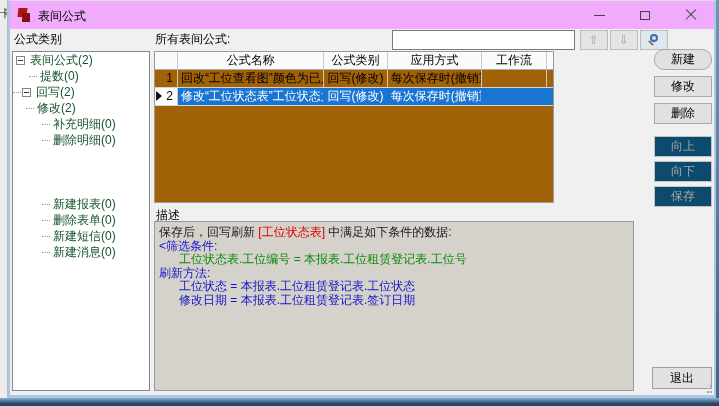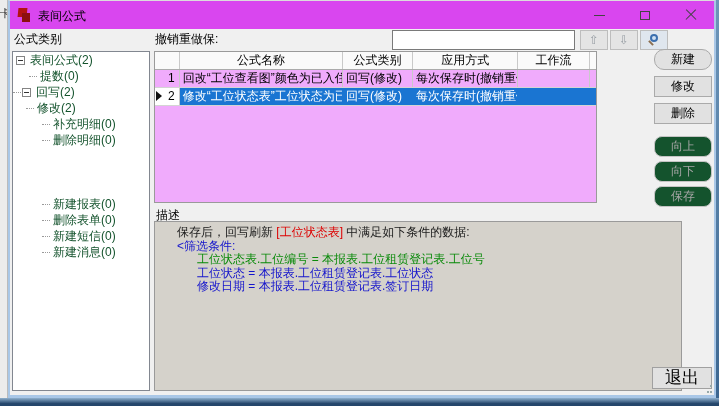--- a/index.html
+++ b/index.html
@@ -9,21 +9,21 @@
 
   
   .backdrop-left { position:absolute; left:0; top:0; width:8px; height:398px; background:#ececec; border-right:1px solid #bbb; overflow:hidden; }
   .backdrop-left .frag { position:absolute; left:0; top:6px; width:8px; color:#222; font-size:11px; overflow:hidden; white-space:nowrap; }
   .backdrop-right { position:absolute; right:0; top:0; width:4px; height:398px; background:linear-gradient(#6e96ba,#3c6690); }
   .bottom-strip { position:absolute; left:0; bottom:0; width:719px; height:8px; background:linear-gradient(#8fb0cd,#24466b 70%); }
 
   
   .window { position:absolute; left:8px; top:0; width:708px; height:398px; background:#f0f0f0;
             border-left:2px solid #a9c7e7; border-right:2px solid #a9c7e7; border-bottom:3px solid #a9c7e7; border-top:1px solid #dcdcdc; }
-  .titlebar { position:absolute; left:0; top:0; width:100%; height:28px; background:#d946ef; }
+  .titlebar { position:absolute; left:0; top:0; width:100%; height:28px; background:#f0abfc; }
   .app-icon { position:absolute; left:8px; top:7px; width:13px; height:14px; }
   .app-icon .b1 { position:absolute; left:0; top:0; width:9px; height:9px; background:#b31312; transform:skewX(-6deg); }
   .app-icon .b2 { position:absolute; left:4px; top:5px; width:8px; height:9px; background:#8c0f0f; }
   .title-text { position:absolute; left:28px; top:7px; font-size:12px; color:#000; }
   .winbtn { position:absolute; top:0; width:46px; height:28px; display:flex; align-items:center; justify-content:center; }
   .winbtn.min { right:92px; } .winbtn.max { right:46px; } .winbtn.close { right:0; }
   .glyph-min { width:11px; height:0; border-top:1px solid #444; }
   .glyph-max { width:10px; height:9px; border:1px solid #444; background:transparent; }
   .glyph-close { position:relative; width:12px; height:12px; }
   .glyph-close:before,.glyph-close:after { content:""; position:absolute; left:-1px; top:5px; width:14px; height:1.4px; background:#444; }
@@ -44,42 +44,42 @@
 
   
   .search-input { position:absolute; left:382px; top:29px; width:183px; height:20px; border:1px solid #7a7a7a; background:#fff; font-size:12px; padding:0 3px; }
   .mini-btn { position:absolute; top:29px; width:28px; height:20px; background:#e4e4e4; border:1px solid #bdbdbd; display:flex; align-items:center; justify-content:center; font-size:12px; color:#9aa0a6; }
   #btn-up { left:570px; } #btn-down { left:600px; } #btn-find { left:630px; background:#dfe6ee; }
   .mag { position:relative; width:12px; height:12px; }
   .mag .lens { position:absolute; left:2px; top:0; width:8px; height:8px; border:2px solid #3c6fae; border-radius:50%; background:#cfe0f2; }
   .mag .handle { position:absolute; left:0; top:8px; width:6px; height:2px; background:#8a6d4f; transform:rotate(45deg); }
 
   
-  .grid { position:absolute; left:144px; top:50px; width:443px; height:152px; background:#f0abfc; border:1px solid #9a9a9a; overflow:hidden; }
+  .grid { position:absolute; left:144px; top:50px; width:400px; height:152px; background:#a16207; border:1px solid #9a9a9a; overflow:hidden; }
   .tr { display:flex; height:18px; line-height:17px; }
   .tr.head { background:#fafafa; border-bottom:1px solid #ababab; }
   .tr.head .td { text-align:center; color:#000; }
   .tr.body { border-bottom:1px solid #d4d4d4; }
   .td { padding:0 3px; overflow:hidden; white-space:nowrap; border-right:1px solid #c9c9c9; }
   .td.c0 { width:26px; text-align:right; padding-right:4px; position:relative; }
   .td.c1 { width:176px; } .td.c2 { width:75px; } .td.c3 { width:113px; } .td.c4 { width:77px; }
   .td.c5 { flex:1; border-right:none; }
   .tr.selected .td { background:#1a75d2; color:#fff; border-right-color:#1a75d2; }
   .tr.selected .td.c0 { background:#fff; color:#000; border-right-color:#c9c9c9; }
   .row-marker { position:absolute; left:1px; top:3px; width:0; height:0; border-left:6px solid #111; border-top:5px solid transparent; border-bottom:5px solid transparent; }
 
   
-  .desc-panel { position:absolute; left:144px; top:220px; width:528px; height:170px; background:#d5d2cb; border:1px solid #9a9a9a; padding:4px 22px; overflow:hidden; }
+  .desc-panel { position:absolute; left:144px; top:220px; width:480px; height:170px; background:#d5d2cb; border:1px solid #9a9a9a; padding:4px 4px; overflow:hidden; }
   .desc-line { white-space:pre; font-size:12px; line-height:13.5px; }
   .c-black { color:#1a1a1a; } .c-red { color:#dd0000; } .c-blue { color:#1414cc; } .c-green { color:#0a8a0a; }
 
   
   .side-btn { position:absolute; left:644px; width:58px; height:21px; background:#e1e1e1; border:1px solid #aaaaaa; font-size:12px; text-align:center; line-height:19px; color:#000; }
-  .side-btn.disabled { color:#a6a6a6; border-color:#c4c4c4; background:#14532d;border-radius:8px; }
-  #btn-exit { position:absolute; left:642px; top:366px; width:60px; height:22px; background:#e1e1e1; border:1px solid #a0a0a0; font-size:17px; text-align:center; line-height:20px; }
+  .side-btn.disabled { color:#a6a6a6; border-color:#c4c4c4; background:#0c4a6e; }
+  #btn-exit { position:absolute; left:642px; top:366px; width:60px; height:22px; background:#e1e1e1; border:1px solid #a0a0a0; font-size:12px; text-align:center; line-height:20px; }
   .resize-grip { position:absolute; right:2px; bottom:2px; width:8px; height:8px;
     background:radial-gradient(circle at 7px 1px,#9aa 1px,transparent 1.4px),
                radial-gradient(circle at 7px 7px,#9aa 1px,transparent 1.4px),
                radial-gradient(circle at 4px 7px,#9aa 1px,transparent 1.4px); }
 </style>
 </head>
 <body>
 
 <div id="canvas">
 
@@ -102,21 +102,21 @@
         </div>
       <div class="winbtn max">
           <span class="glyph-max"></span>
         </div>
       <div class="winbtn close">
           <span class="glyph-close"></span>
         </div>
     </div>
 
     <div class="section-label" id="lbl-category">公式类别</div>
-    <div class="section-label" id="lbl-all">撤销重做保:</div>
+    <div class="section-label" id="lbl-all">所有表间公式:</div>
 
     <input class="search-input" value="" style="">
     <div class="mini-btn" id="btn-up">
         <span>⇧</span>
       </div>
     <div class="mini-btn" id="btn-down">
         <span>⇩</span>
       </div>
     <div class="mini-btn" id="btn-find">
       <span class="mag">
@@ -163,20 +163,21 @@
           <div class="td c4"></div>
           <div class="td c5"></div>
         </div>
       </div>
 
     <div class="section-label" id="lbl-desc">描述</div>
     <div class="desc-panel" id="desc">
         <div class="desc-line"><span class="c-black">保存后，回写刷新 </span><span class="c-red">[工位状态表]</span><span class="c-black"> 中满足如下条件的数据:</span></div>
         <div class="desc-line"><span class="c-blue">&lt;筛选条件:</span></div>
         <div class="desc-line"><span class="c-green">      工位状态表.工位编号 = 本报表.工位租赁登记表.工位号</span></div>
+        <div class="desc-line"><span class="c-blue">刷新方法:</span></div>
         <div class="desc-line"><span class="c-blue">      工位状态 = 本报表.工位租赁登记表.工位状态</span></div>
         <div class="desc-line"><span class="c-blue">      修改日期 = 本报表.工位租赁登记表.签订日期</span></div>
       </div>
 
     <div id="side-buttons">
         <div class="side-btn" style="top: 48px; border-radius: 10px;">新建</div>
         <div class="side-btn" style="top: 75px;">修改</div>
         <div class="side-btn" style="top: 102px;">删除</div>
         <div class="side-btn disabled" style="top: 135px;">向上</div>
         <div class="side-btn disabled" style="top: 160px;">向下</div>

